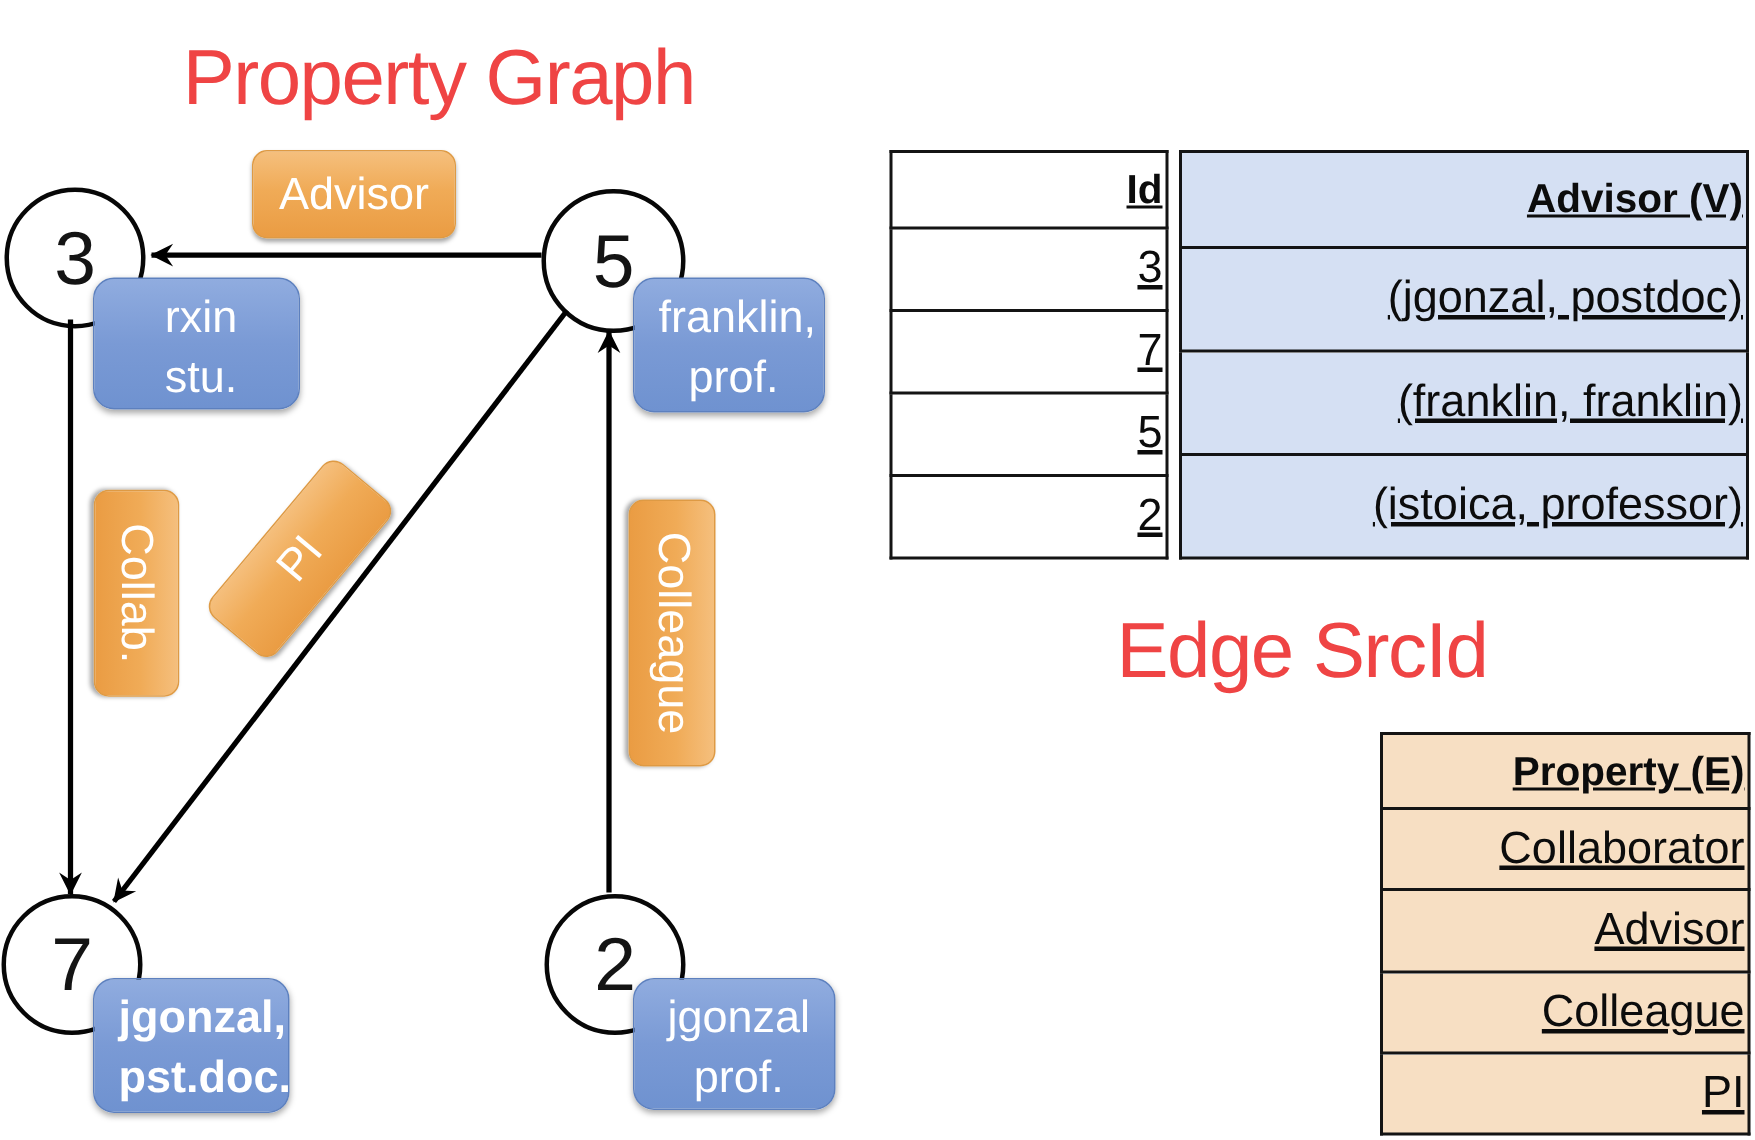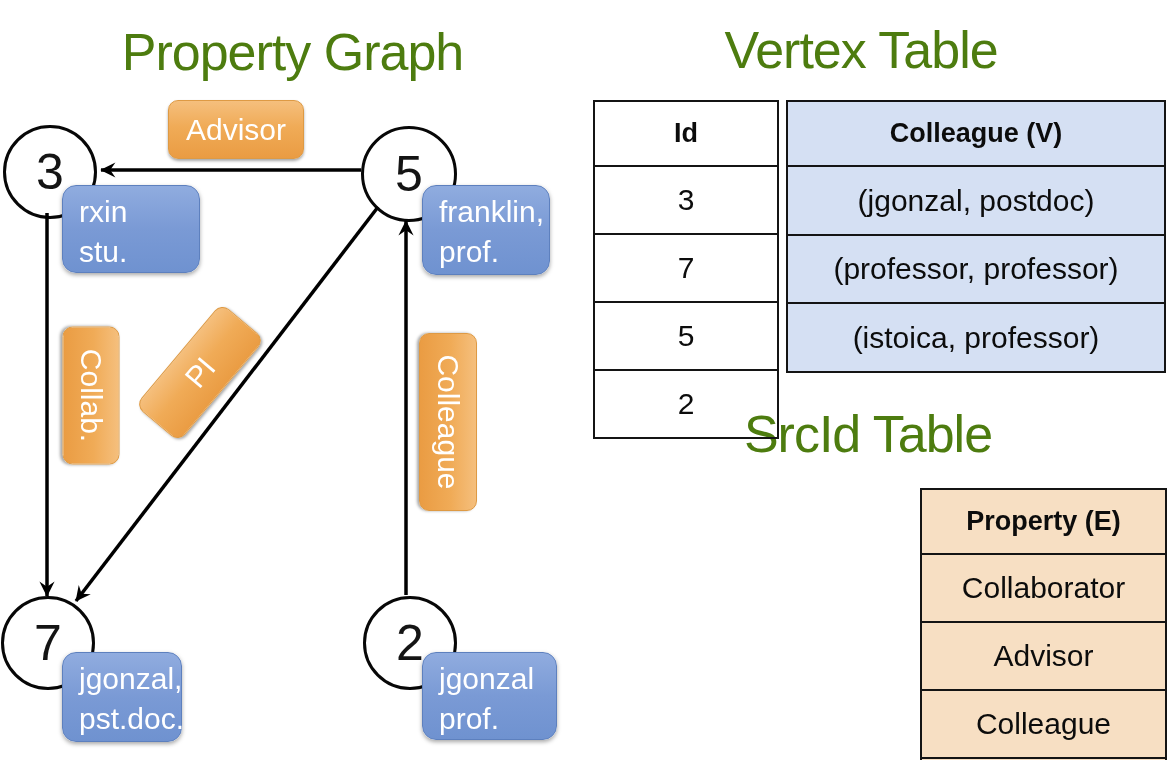--- a/index.html
+++ b/index.html
@@ -1,19 +1,19 @@
 <!DOCTYPE html>
 <html><head>
 <meta charset="utf-8">
 <style>
   html,body { margin:0; padding:0; background:#ffffff; }
   body { font-family:"Liberation Sans","DejaVu Sans",sans-serif; color:#111; }
   #stage { position:relative; width:1170px; height:760px; overflow:hidden; background:#fff; }
 
-  .big-title { position:absolute; font-size:52px; letter-spacing:-1px; color:#4d7c0f; text-align:center; white-space:nowrap; }
+  .big-title { position:absolute; font-size:52px; letter-spacing:-1px; color:#ef4444; text-align:center; white-space:nowrap; }
 
   
   .node { position:absolute; border-radius:50%; background:#fff; border:3.5px solid #070707;
           display:flex; align-items:center; justify-content:center; z-index:1; }
   .node .digit { font-size:50px; color:#141414; }
 
   
   #edges { position:absolute; left:0; top:0; z-index:2; }
 
   
@@ -21,38 +21,37 @@
           background:linear-gradient(180deg,#f5bf7d 0%,#f0ab57 45%,#ea9c43 100%);
           border:1px solid #de9a44; box-shadow:0 2px 3px rgba(0,0,0,0.35);
           display:flex; align-items:center; justify-content:center; }
   .pill span { color:#ffffff; font-size:30px; white-space:nowrap; }
 
   
   .vbox { position:absolute; border-radius:14px; z-index:4;
           background:linear-gradient(180deg,#90acdf 0%,#7a9ad5 50%,#6f92d0 100%);
           border:1.5px solid #5d80be; box-shadow:0 2px 4px rgba(0,0,0,0.35);
           color:#fff; font-size:30px; line-height:40px; padding:6px 10px 6px 16px; box-sizing:border-box; }
-  .vbox span { display:block; white-space:nowrap; }
+  .vbox span { display:block; white-space:nowrap;text-align:center; }
 
   
   table { position:absolute; border-collapse:collapse; table-layout:fixed; }
-  td { border:2.5px solid #141414; text-align:center; vertical-align:middle;
-       font-size:30px; color:#0c0c0c; padding:16px; overflow:hidden; white-space:nowrap; }
+  td { border:2.5px solid #141414; text-align:right; vertical-align:middle;
+       font-size:30px; color:#0c0c0c; padding:2px; overflow:hidden; white-space:nowrap;text-decoration:underline; }
   td.hdr { font-weight:bold; font-size:27px; }
   .v-prop td { background:#d5e0f3; }
   .e-prop td { background:#f7dfc3; }
 </style>
 </head>
 <body>
 
 <div id="stage">
 
   <div class="big-title" style="left:0; top:22px; width:585px;">Property Graph</div>
-  <div class="big-title" style="left:586px; top:20px; width:550px;">Vertex Table</div>
-  <div class="big-title" style="left:586px; top:404px; width:564px;">SrcId Table</div>
+  <div class="big-title" style="left:586px; top:404px; width:564px;">Edge SrcId</div>
 
   <div class="node" style="left:3px;  top:125px; width:88px; height:88px;">
     <span class="digit">3</span>
   </div>
   <div class="node" style="left:361px; top:126px; width:90px; height:90px;">
     <span class="digit">5</span>
   </div>
   <div class="node" style="left:1px;  top:596px; width:88px; height:88px;">
     <span class="digit">7</span>
   </div>
@@ -86,21 +85,21 @@
   </div>
 
   <div class="vbox" style="left:62px; top:185px; width:138px; height:88px;">
     <span>rxin</span>
     <span>stu.</span>
   </div>
   <div class="vbox" style="left:422px; top:185px; width:128px; height:90px;">
     <span>franklin,</span>
     <span>prof.</span>
   </div>
-  <div class="vbox" style="left:62px; top:652px; width:120px; height:90px;">
+  <div class="vbox" style="left:62px; top:652px; width:131px; height:90px;font-weight:bold;">
     <span>jgonzal,</span>
     <span>pst.doc.</span>
   </div>
   <div class="vbox" style="left:422px; top:652px; width:135px; height:88px;">
     <span>jgonzal</span>
     <span>prof.</span>
   </div>
 
   <table style="left:593px; top:100px; width:186px; height:273px;">
     <tbody>
@@ -118,27 +117,27 @@
         </tr>
     <tr>
           <td>2</td>
         </tr>
   </tbody>
     </table>
 
   <table class="v-prop" style="left:786px; top:100px; width:380px; height:273px;">
     <tbody>
         <tr>
-          <td class="hdr">Colleague (V)</td>
+          <td class="hdr">Advisor (V)</td>
         </tr>
     <tr>
           <td>(jgonzal, postdoc)</td>
         </tr>
     <tr>
-          <td>(professor, professor)</td>
+          <td>(franklin, franklin)</td>
         </tr>
     <tr>
           <td>(istoica, professor)</td>
         </tr>
   </tbody>
     </table>
 
 
   <table class="e-prop" style="left:920px; top:488px; width:247px; height:269px;">
     <tbody>

